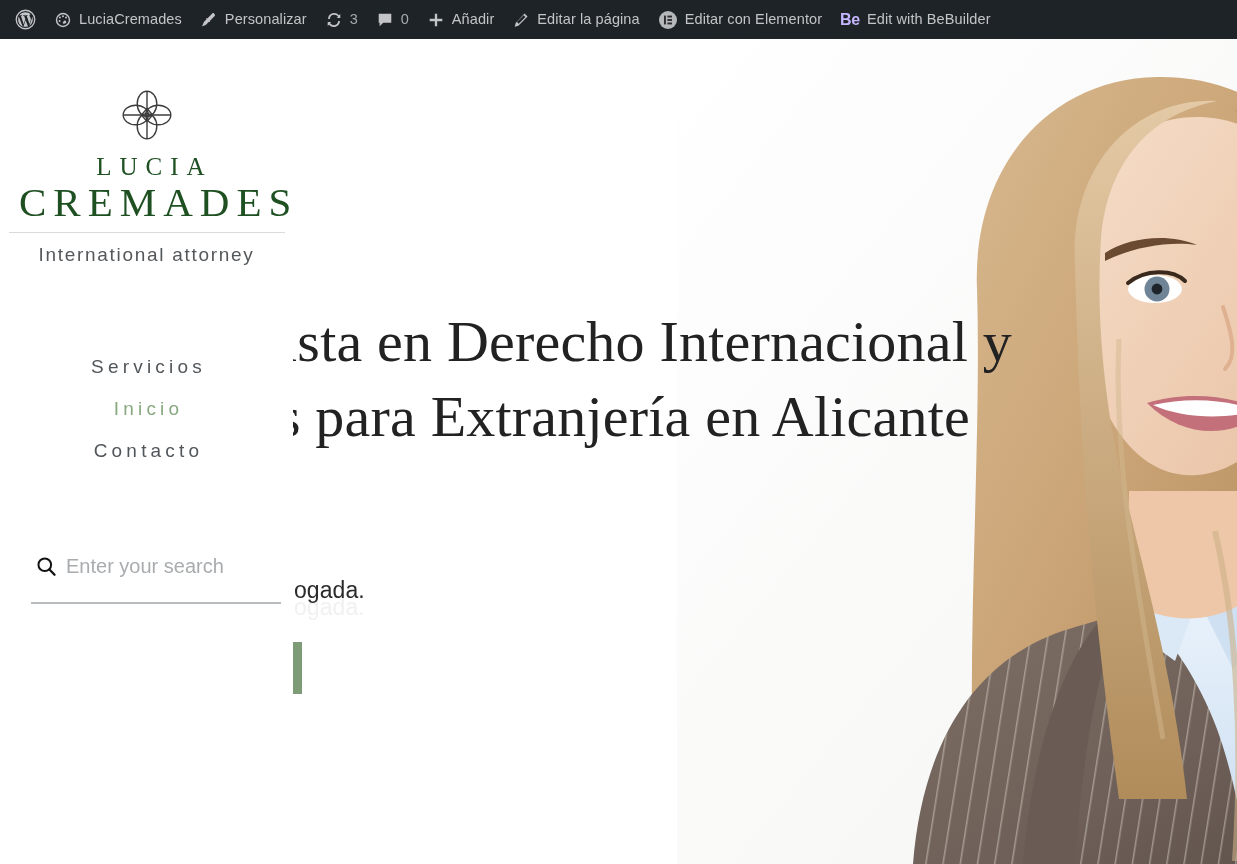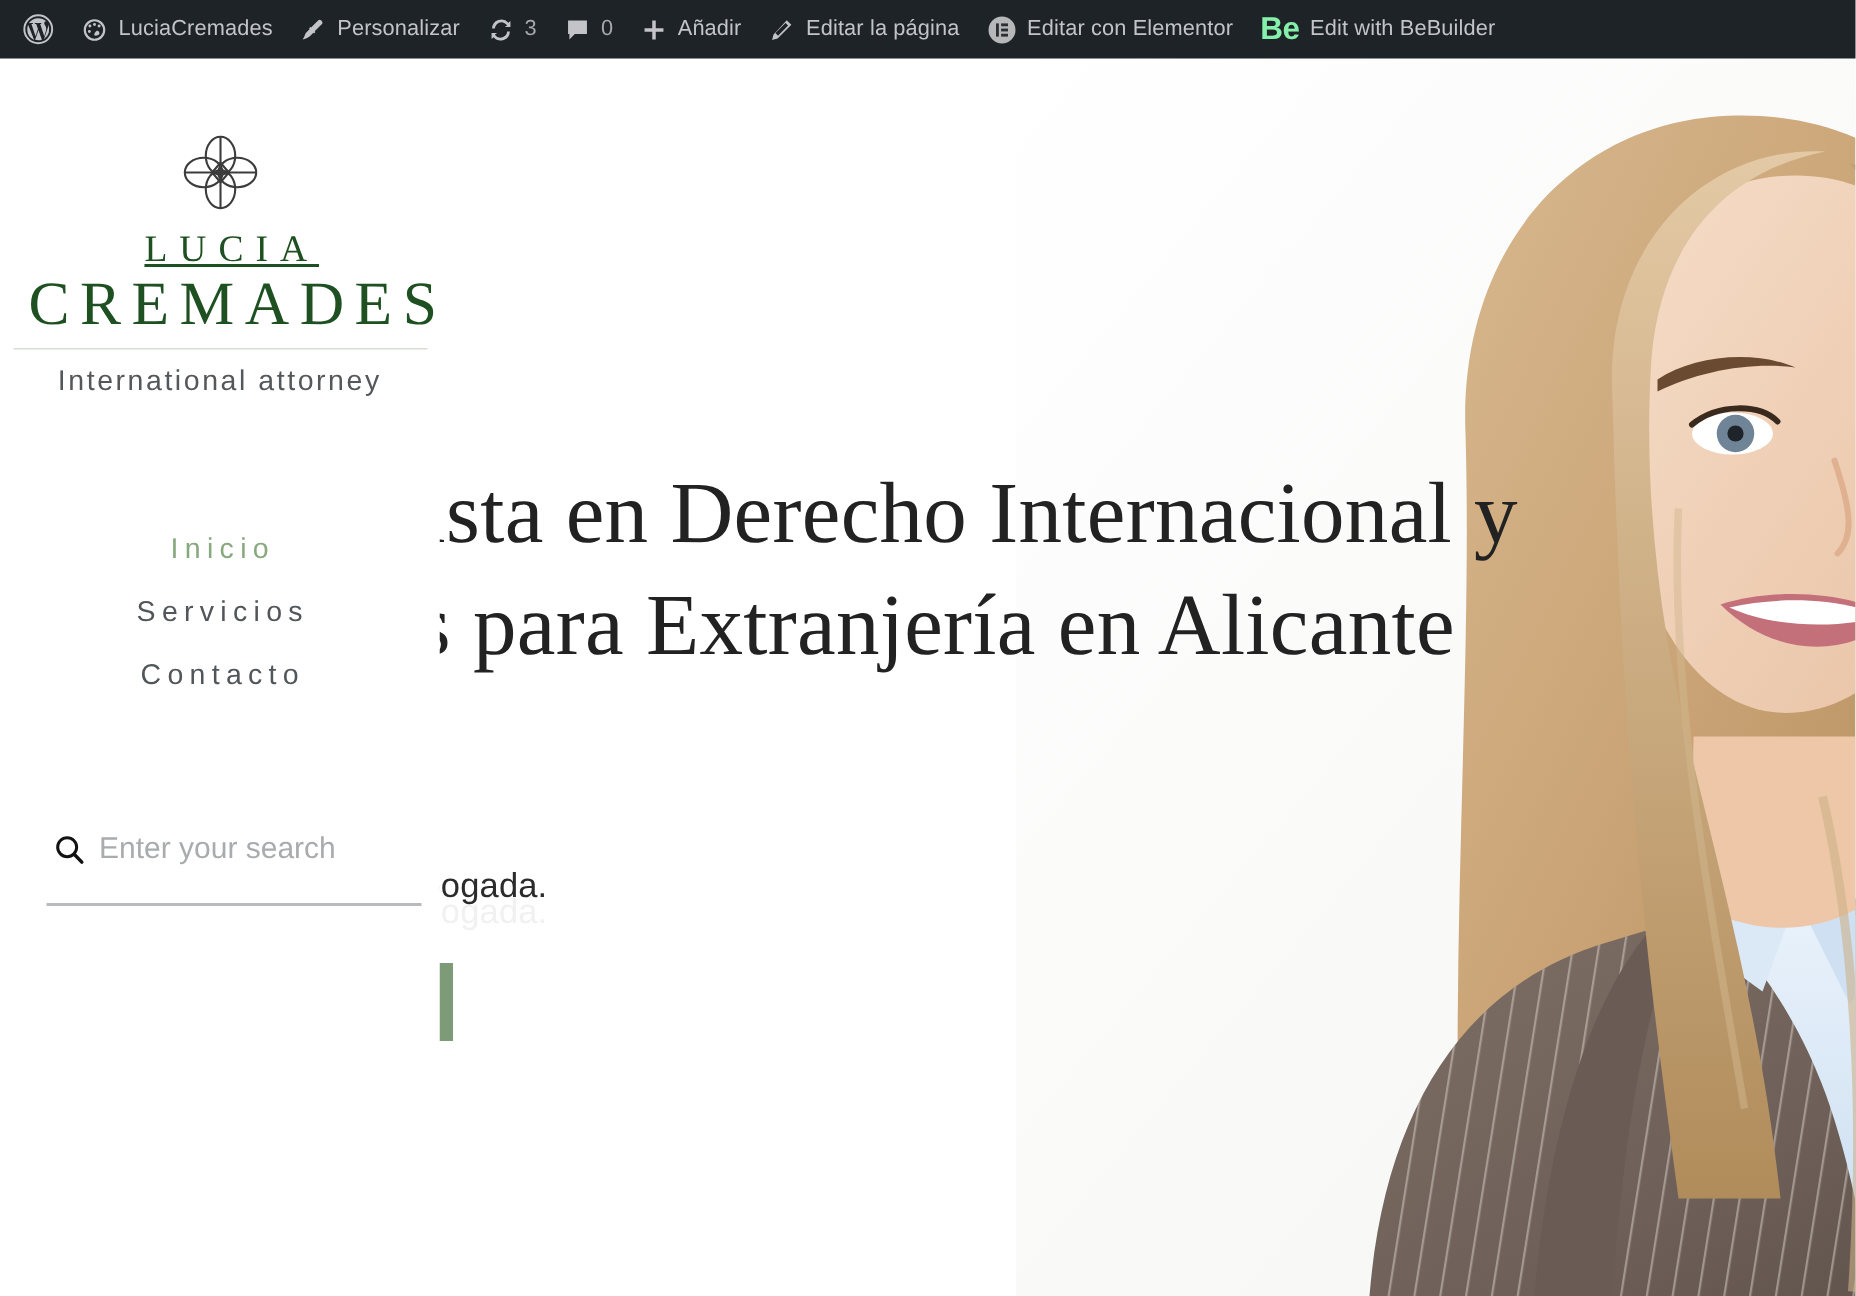--- a/index.html
+++ b/index.html
@@ -27,21 +27,21 @@
     display:flex; align-items:center; gap:7px;
     height:39px; padding:0 9px;
     color:#c3c4c7; cursor:pointer;
     line-height:1;
   }
   .ab-label{ font-size:14.5px; letter-spacing:.1px; }
   .ab-count{ font-size:14.5px; color:#a7aaad; }
   .ab-ico{ display:inline-flex; align-items:center; justify-content:center; }
   .ab-ico svg{ display:block; }
   .be-glyph{
-    font-weight:bold; font-size:21px; color:#86efac;
+    font-weight:bold; font-size:16px; color:#c4b5fd;
     font-family:"Liberation Sans", sans-serif; letter-spacing:-.3px;
   }
 
   
   #page{
     position:absolute; top:39px; left:0;
     width:1237px; height:825px;
     background:#ffffff;
     overflow:hidden;
   }
@@ -117,21 +117,20 @@
   }
   #logo-mark{ width:293px; height:62px; display:flex; justify-content:center; align-items:center; }
   #logo-lucia{
     font-family:"Liberation Serif", serif;
     color:#1e5022;
     font-size:25px;
     letter-spacing:8px;
     margin-top:7px;
     padding-left:16px;
     line-height:1.1;
-    text-decoration:underline;
   }
   #logo-cremades{
     font-family:"Liberation Serif", serif;
     color:#1e5022;
     font-size:41px;
     letter-spacing:7px;
     padding-left:19px;
     line-height:1.12;
     margin-top:-1px;
   }
@@ -382,22 +381,22 @@
           </g>
         </svg>
       </div>
       <div id="logo-lucia">LUCIA</div>
       <div id="logo-cremades">CREMADES</div>
       <div id="logo-rule"></div>
       <div id="logo-tagline">International attorney</div>
     </div>
 
     <nav id="nav">
+      <a class="nav-item">Servicios</a>
       <a class="nav-item active">Inicio</a>
-      <a class="nav-item">Servicios</a>
       <a class="nav-item">Contacto</a>
     </nav>
 
     <div id="search-wrap">
       <span id="search-icon">
         <svg width="23" height="23" viewBox="0 0 24 24">
           <circle cx="10.2" cy="10.2" r="6.6" fill="none" stroke="#121212" stroke-width="2.1"></circle>
           <path d="M15.1 15.1 L20.4 20.6" stroke="#121212" stroke-width="2.4" stroke-linecap="round"></path>
         </svg>
       </span>

